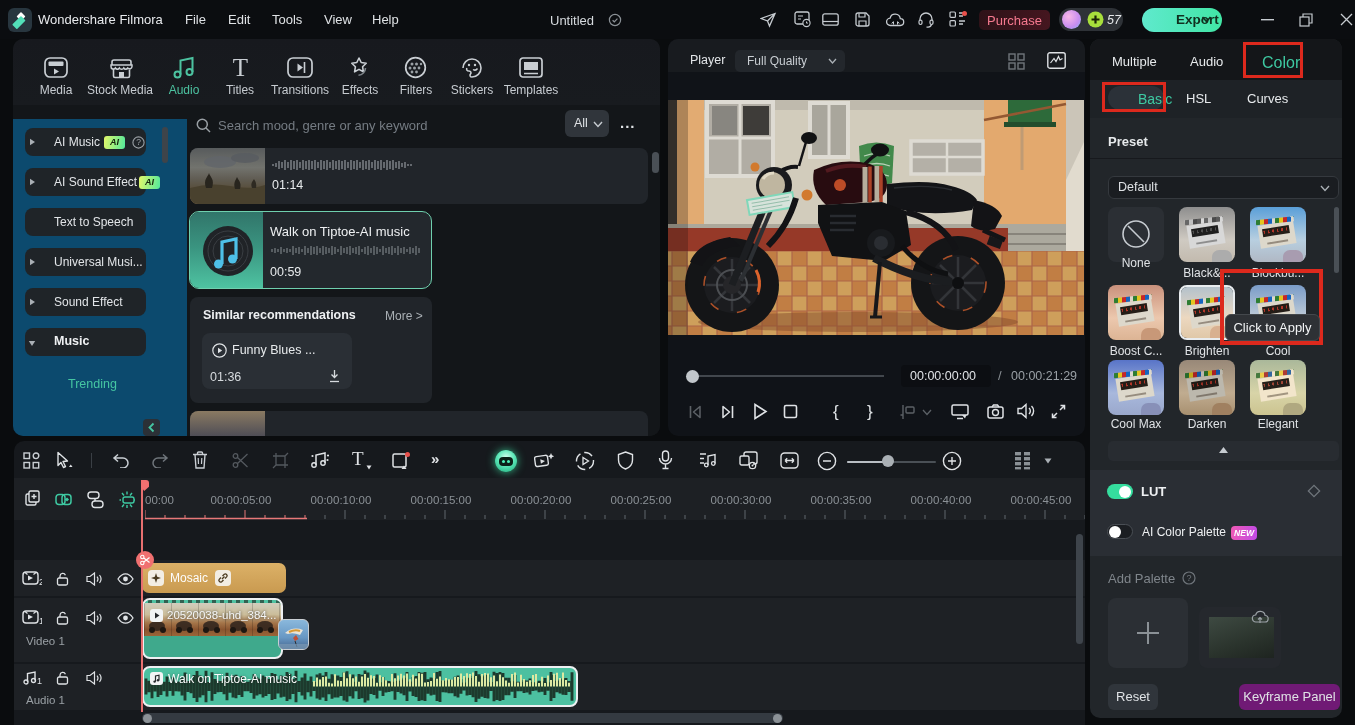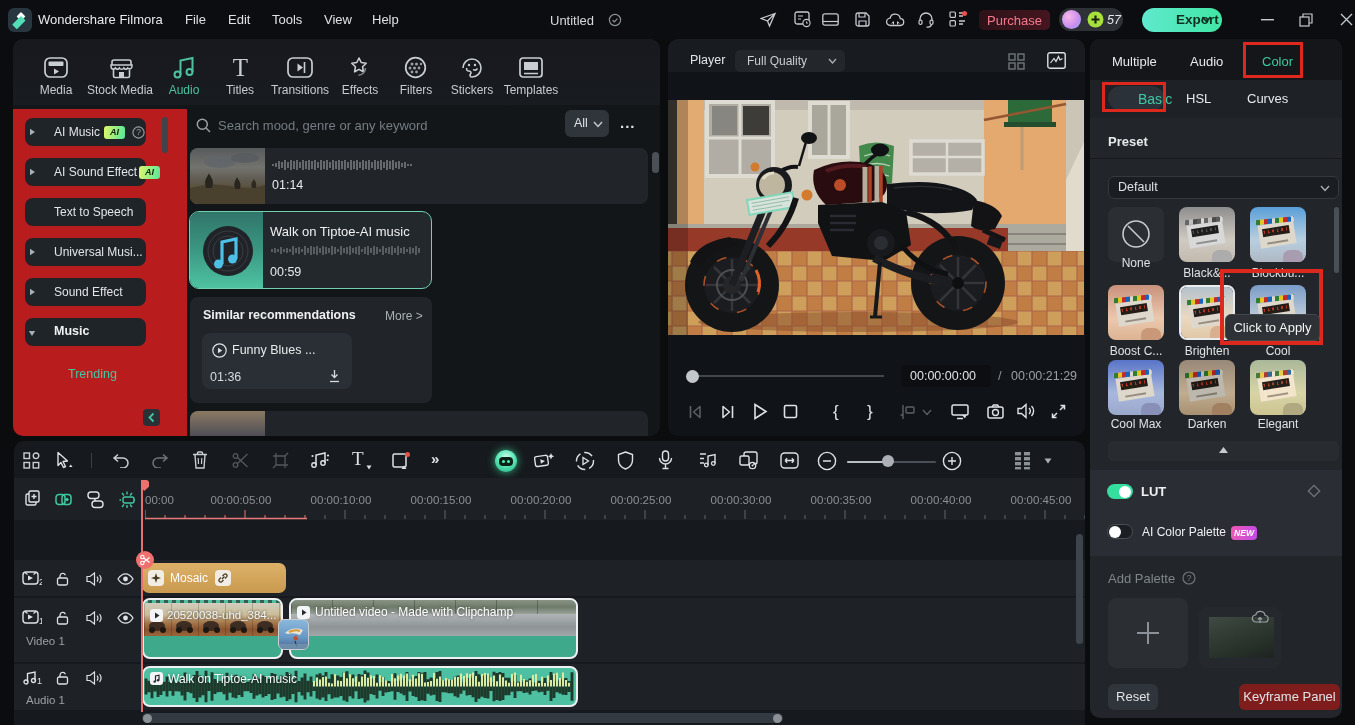--- a/index.html
+++ b/index.html
@@ -174,21 +174,21 @@
     <div class="ictxt abs" style="left:402px;top:31px;width:70px;">Stickers</div>
 
     <svg class="abs" style="left:484px;top:5px;" width="24" height="21" viewBox="0 0 24 21">
       <rect x="1" y="1" width="22" height="19" rx="3" fill="none" stroke="#c9ced3" stroke-width="1.7"></rect>
       <rect x="5" y="5" width="14" height="8" fill="#c9ced3"></rect>
       <path d="M5 16.5 h14" stroke="#c9ced3" stroke-width="1.6"></path>
     </svg>
     <div class="ictxt abs" style="left:456px;top:31px;width:80px;">Templates</div>
   </div>
 
-  <div class="abs" style="left:0;top:70px;width:174px;height:331px;background:#b91c1c;">
+  <div class="abs" style="left:0;top:80px;width:174px;height:331px;background:#0c4a6e;">
     <div class="abs" style="left:12px;top:9px;width:121px;height:28px;border-radius:8px;background:#1f2428;"></div>
     <div class="abs" style="left:12px;top:49px;width:121px;height:28px;border-radius:8px;background:#1f2428;"></div>
     <div class="abs" style="left:12px;top:89px;width:121px;height:28px;border-radius:8px;background:#1f2428;"></div>
     <div class="abs" style="left:12px;top:129px;width:121px;height:28px;border-radius:8px;background:#1f2428;"></div>
     <div class="abs" style="left:12px;top:169px;width:121px;height:28px;border-radius:8px;background:#1f2428;"></div>
     <div class="abs" style="left:12px;top:209px;width:121px;height:28px;border-radius:8px;background:#1f2428;"></div>
     <svg class="abs" style="left:16px;top:19px;" width="7" height="8" viewBox="0 0 7 8">
         <path d="M1 0.8 L6 4 L1 7.2 Z" fill="#aab0b5"></path>
       </svg>
     <div class="abs" style="left:41px;top:16px;font-size:12px;color:#e2e5e8;">AI Music</div>
@@ -589,21 +589,21 @@
   <svg class="abs" style="left:383px;top:365px;" width="15" height="15" viewBox="0 0 15 15">
     <path d="M9.5 1.5 h4 v4 M5.5 13.5 h-4 v-4 M13.5 1.5 L9 6 M1.5 13.5 L6 9" fill="none" stroke="#dfe2e5" stroke-width="1.5"></path>
   </svg>
 </div>
 
 <div class="card" style="left:1090px;top:39px;width:252px;height:679px;overflow:hidden;background:#22262a;" id="rightcard">
 
   <div class="abs" style="left:0;top:0;width:252px;height:41px;background:#141619;"></div>
   <div class="abs" style="left:22px;top:15px;font-size:13px;color:#e7eaec;">Multiple</div>
   <div class="abs" style="left:100px;top:15px;font-size:13px;color:#e7eaec;">Audio</div>
-  <div class="abs" style="left:172px;top:15px;font-size:13px;color:#3ec9a2;">Color</div>
+  <div class="abs" style="left:172px;top:15px;font-size:16px;color:#3ec9a2;">Color</div>
 
   <div class="abs" style="left:0;top:41px;width:252px;height:38px;background:#1e2226;"></div>
   <div class="abs" style="left:18px;top:47px;width:56px;height:24px;border-radius:12px;background:#2b3138;"></div>
   <div class="abs" style="left:31px;top:52px;font-size:14px;color:#3ec9a2;margin-left:17px;">Basic</div>
   <div class="abs" style="left:96px;top:52px;font-size:13px;color:#e7eaec;">HSL</div>
   <div class="abs" style="left:157px;top:52px;font-size:13px;color:#e7eaec;">Curves</div>
 
   <div class="abs" style="left:18px;top:95px;font-size:13px;font-weight:bold;color:#e7eaec;">Preset</div>
   <div class="abs" style="left:0;top:119px;width:252px;height:1px;background:#17191d;"></div>
 
@@ -713,21 +713,21 @@
   </div>
   <div class="abs" style="left:109px;top:568px;width:82px;height:61px;border-radius:8px;background:#25282d;">
     <div class="abs" style="left:10px;top:10px;width:65px;height:41px;background:linear-gradient(160deg,#3e4a42,#2a332c 60%,#1e2420);"></div>
     <svg class="abs" style="left:52px;top:3px;" width="18" height="16" viewBox="0 0 18 16">
       <path d="M5 12 a3.5 3.5 0 0 1 -0.3-7 a4.8 4.8 0 0 1 9.4 0.5 a3.1 3.1 0 0 1 -0.4 6.5 Z" fill="none" stroke="#9aa0a5" stroke-width="1.2"></path>
       <path d="M9 13 v-5 M7 9.5 L9 7.5 L11 9.5" fill="none" stroke="#9aa0a5" stroke-width="1.2"></path>
     </svg>
   </div>
 
   <div class="abs" style="left:18px;top:645px;width:50px;height:26px;border-radius:6px;background:#30353b;text-align:center;line-height:26px;font-size:13px;color:#dfe2e5;">Reset</div>
-  <div class="abs" style="left:149px;top:645px;width:101px;height:26px;border-radius:6px;background:#7f1d1d;text-align:center;line-height:26px;font-size:13px;color:#dfe2e5;">Keyframe Panel</div>
+  <div class="abs" style="left:149px;top:645px;width:101px;height:26px;border-radius:6px;background:#701a75;text-align:center;line-height:26px;font-size:13px;color:#dfe2e5;">Keyframe Panel</div>
 
   <div class="abs" style="left:153px;top:3px;width:60px;height:36px;border:3px solid #dd291d;"></div>
   <div class="abs" style="left:12px;top:43px;width:64px;height:30px;border:3px solid #dd291d;"></div>
   <div class="abs" style="left:130px;top:230px;width:103px;height:76px;border:4px solid #dd291d;"></div>
   <div class="abs" style="left:135px;top:275px;width:95px;height:27px;border-radius:6px;background:#2e3135;border:1px solid #44484c;
        text-align:center;line-height:25px;font-size:13px;color:#f2f4f5;">Click to Apply</div>
 </div>
 
 <div class="card" style="left:14px;top:441px;width:1071px;height:284px;border-radius:10px 10px 0 0;overflow:hidden;background:#16191d;" id="timeline">
 
@@ -989,32 +989,20 @@
       </g>
     </svg>
     <div class="abs" style="left:6px;top:9px;width:13px;height:13px;border-radius:3px;background:#f2f4f5;">
       <svg width="13" height="13" viewBox="0 0 13 13">
           <path d="M5 3.5 l4.5 3 L5 9.5 Z" fill="#26292d"></path>
         </svg>
     </div>
     <div class="abs" style="left:23px;top:9px;font-size:11.5px;color:#f5f6f7;text-shadow:0 0 3px rgba(0,0,0,0.7);white-space:nowrap;">20520038-uhd_384...</div>
   </div>
 
-  <div class="abs" style="left:275px;top:157px;width:289px;height:61px;border-radius:8px;border:2px solid #eef0f2;overflow:hidden;background:#3fa98c;">
-    <div class="abs" style="left:0;top:0;width:285px;height:14px;background:
-      repeating-linear-gradient(90deg, rgba(0,0,0,0.25) 0 1px, rgba(0,0,0,0) 1px 41px),
-      linear-gradient(180deg,#8a9484 0%,#6e7a6a 50%,#9aa29a 100%);"></div>
-    <div class="abs" style="left:0;top:14px;width:285px;height:22px;background:linear-gradient(180deg,#b0b4b6,#8e9496 60%,#a2a8aa);"></div>
-    <div class="abs" style="left:6px;top:6px;width:13px;height:13px;border-radius:3px;background:#f2f4f5;">
-      <svg width="13" height="13" viewBox="0 0 13 13">
-          <path d="M5 3.5 l4.5 3 L5 9.5 Z" fill="#26292d"></path>
-        </svg>
-    </div>
-    <div class="abs" style="left:24px;top:5px;font-size:12px;color:#ffffff;text-shadow:0 0 3px rgba(0,0,0,0.55);white-space:nowrap;">Untitled video - Made with Clipchamp</div>
-  </div>
 
   <div class="abs" style="left:264px;top:178px;width:31px;height:31px;border-radius:6px;border:1.5px solid #c9ced3;overflow:hidden;background:linear-gradient(180deg,#8ab8dc 0%,#6898c4 60%,#486890 100%);">
     <svg width="31" height="31" viewBox="0 0 31 31">
       <path d="M6 13 q8 -7 18 -3 l-3 5 q-7 -3 -12 -1 Z" fill="#e8e4da"></path>
       <path d="M10 12 q6 -3 11 -1" stroke="#d89a34" stroke-width="2" fill="none"></path>
       <path d="M14 18 l3 -3 2.5 4 -3.5 2 Z" fill="#c05038"></path>
       <path d="M16 21 l2 6" stroke="#2a2e32" stroke-width="1"></path>
       <rect x="0" y="24" width="31" height="7" fill="#7a98b4" opacity="0.7"></rect>
     </svg>
   </div>

